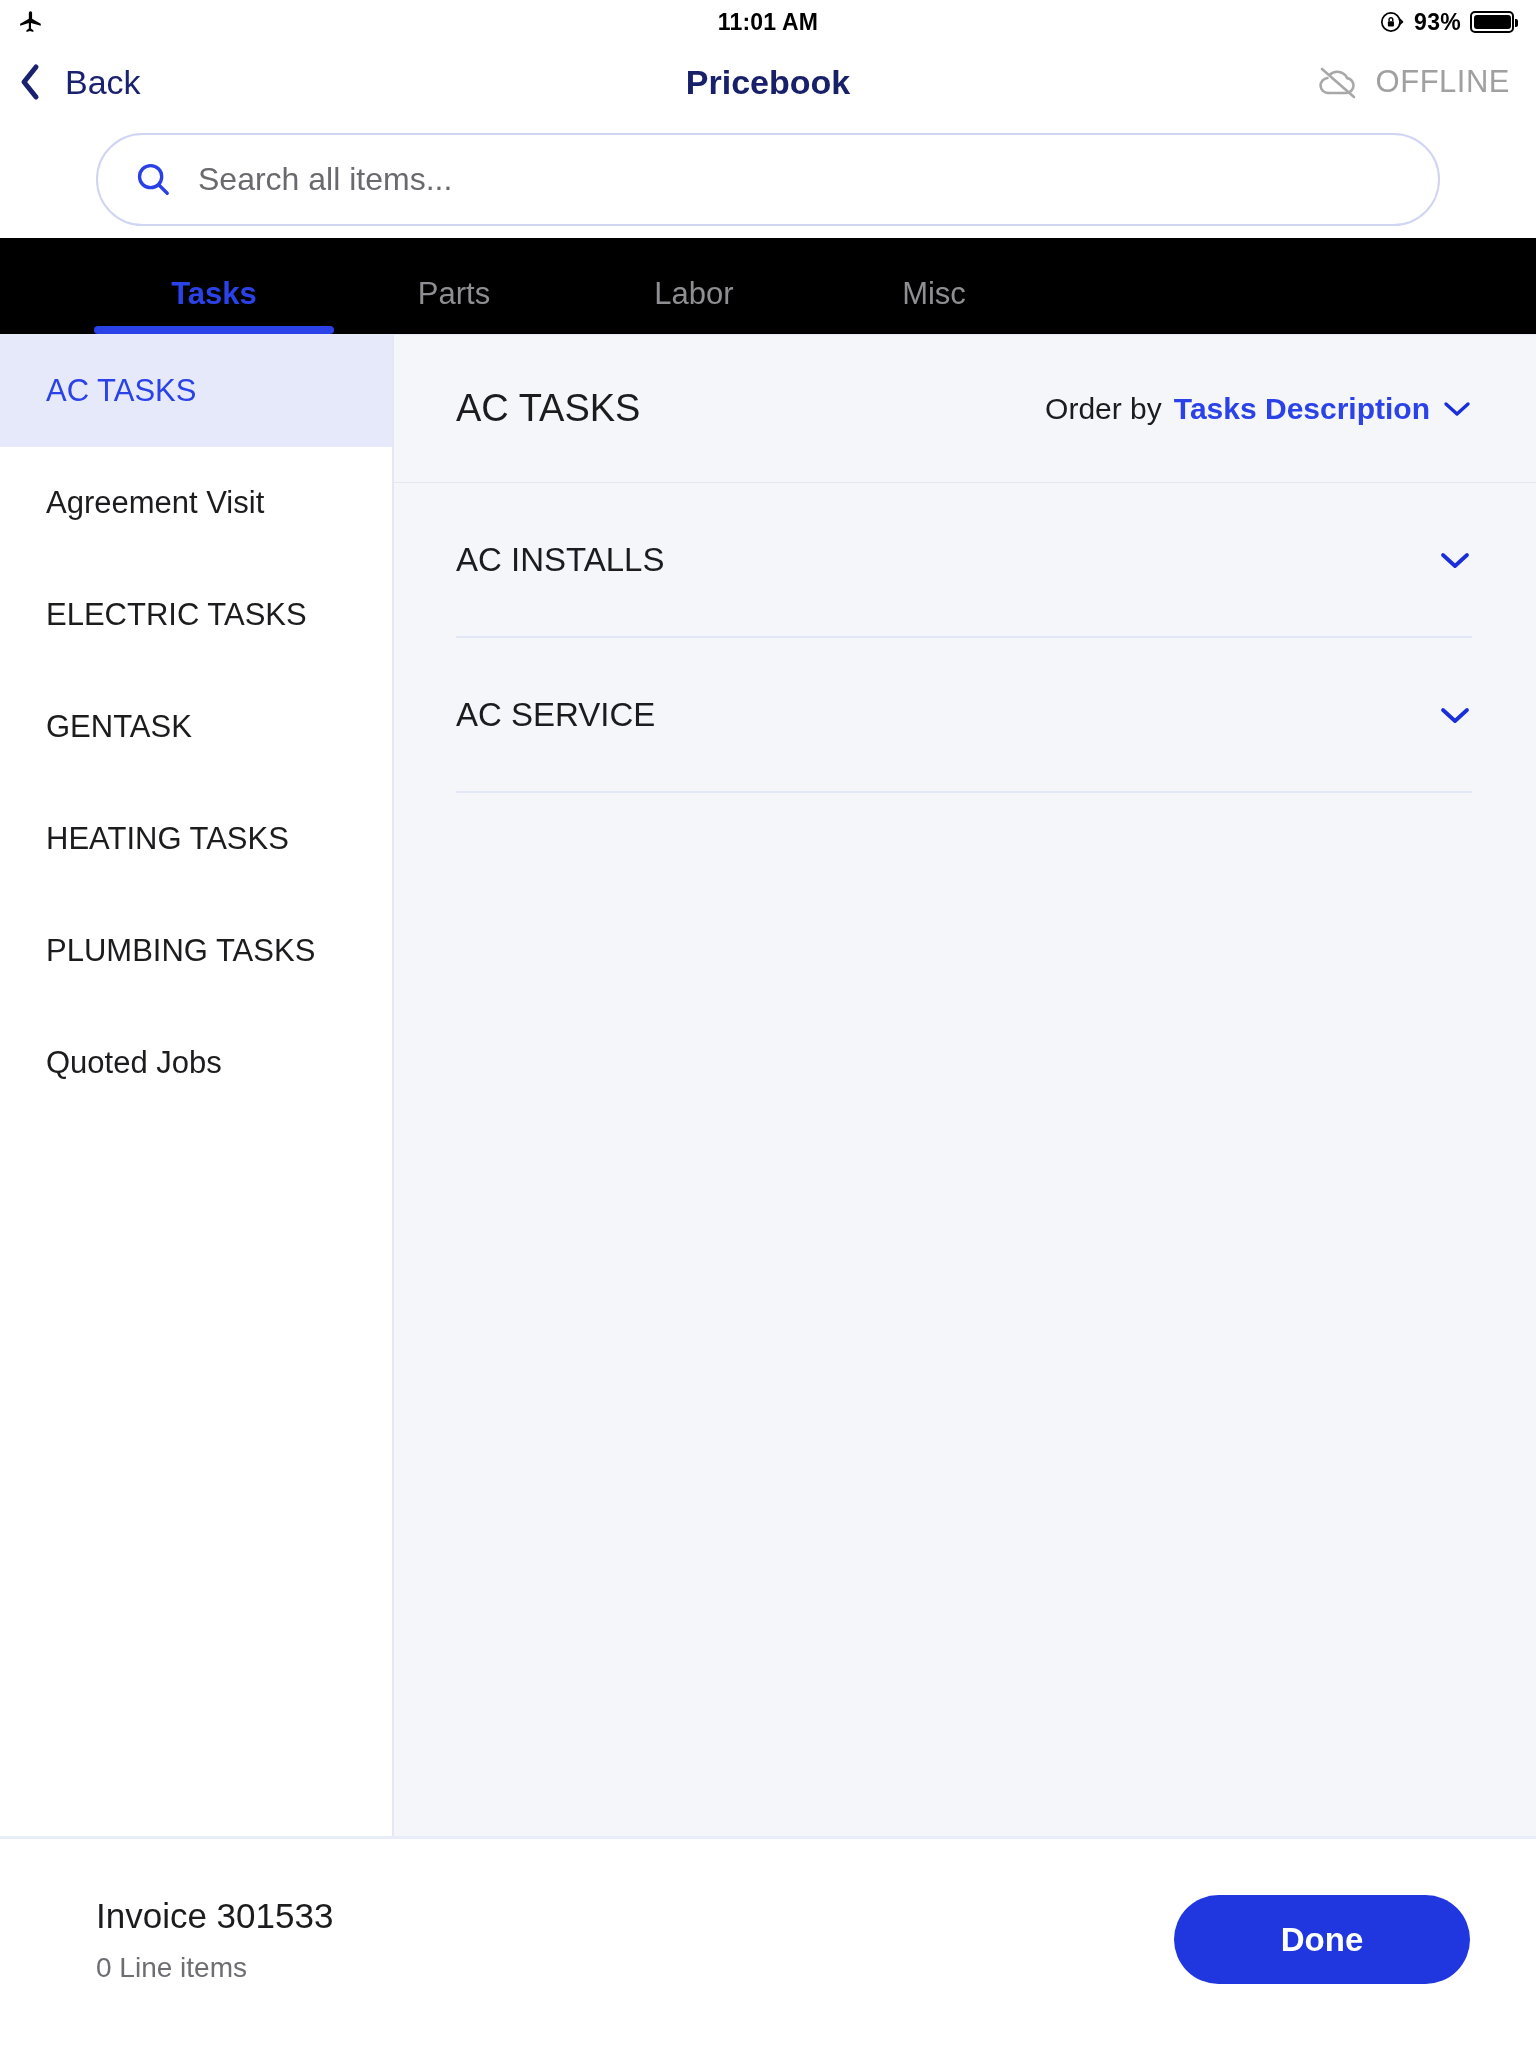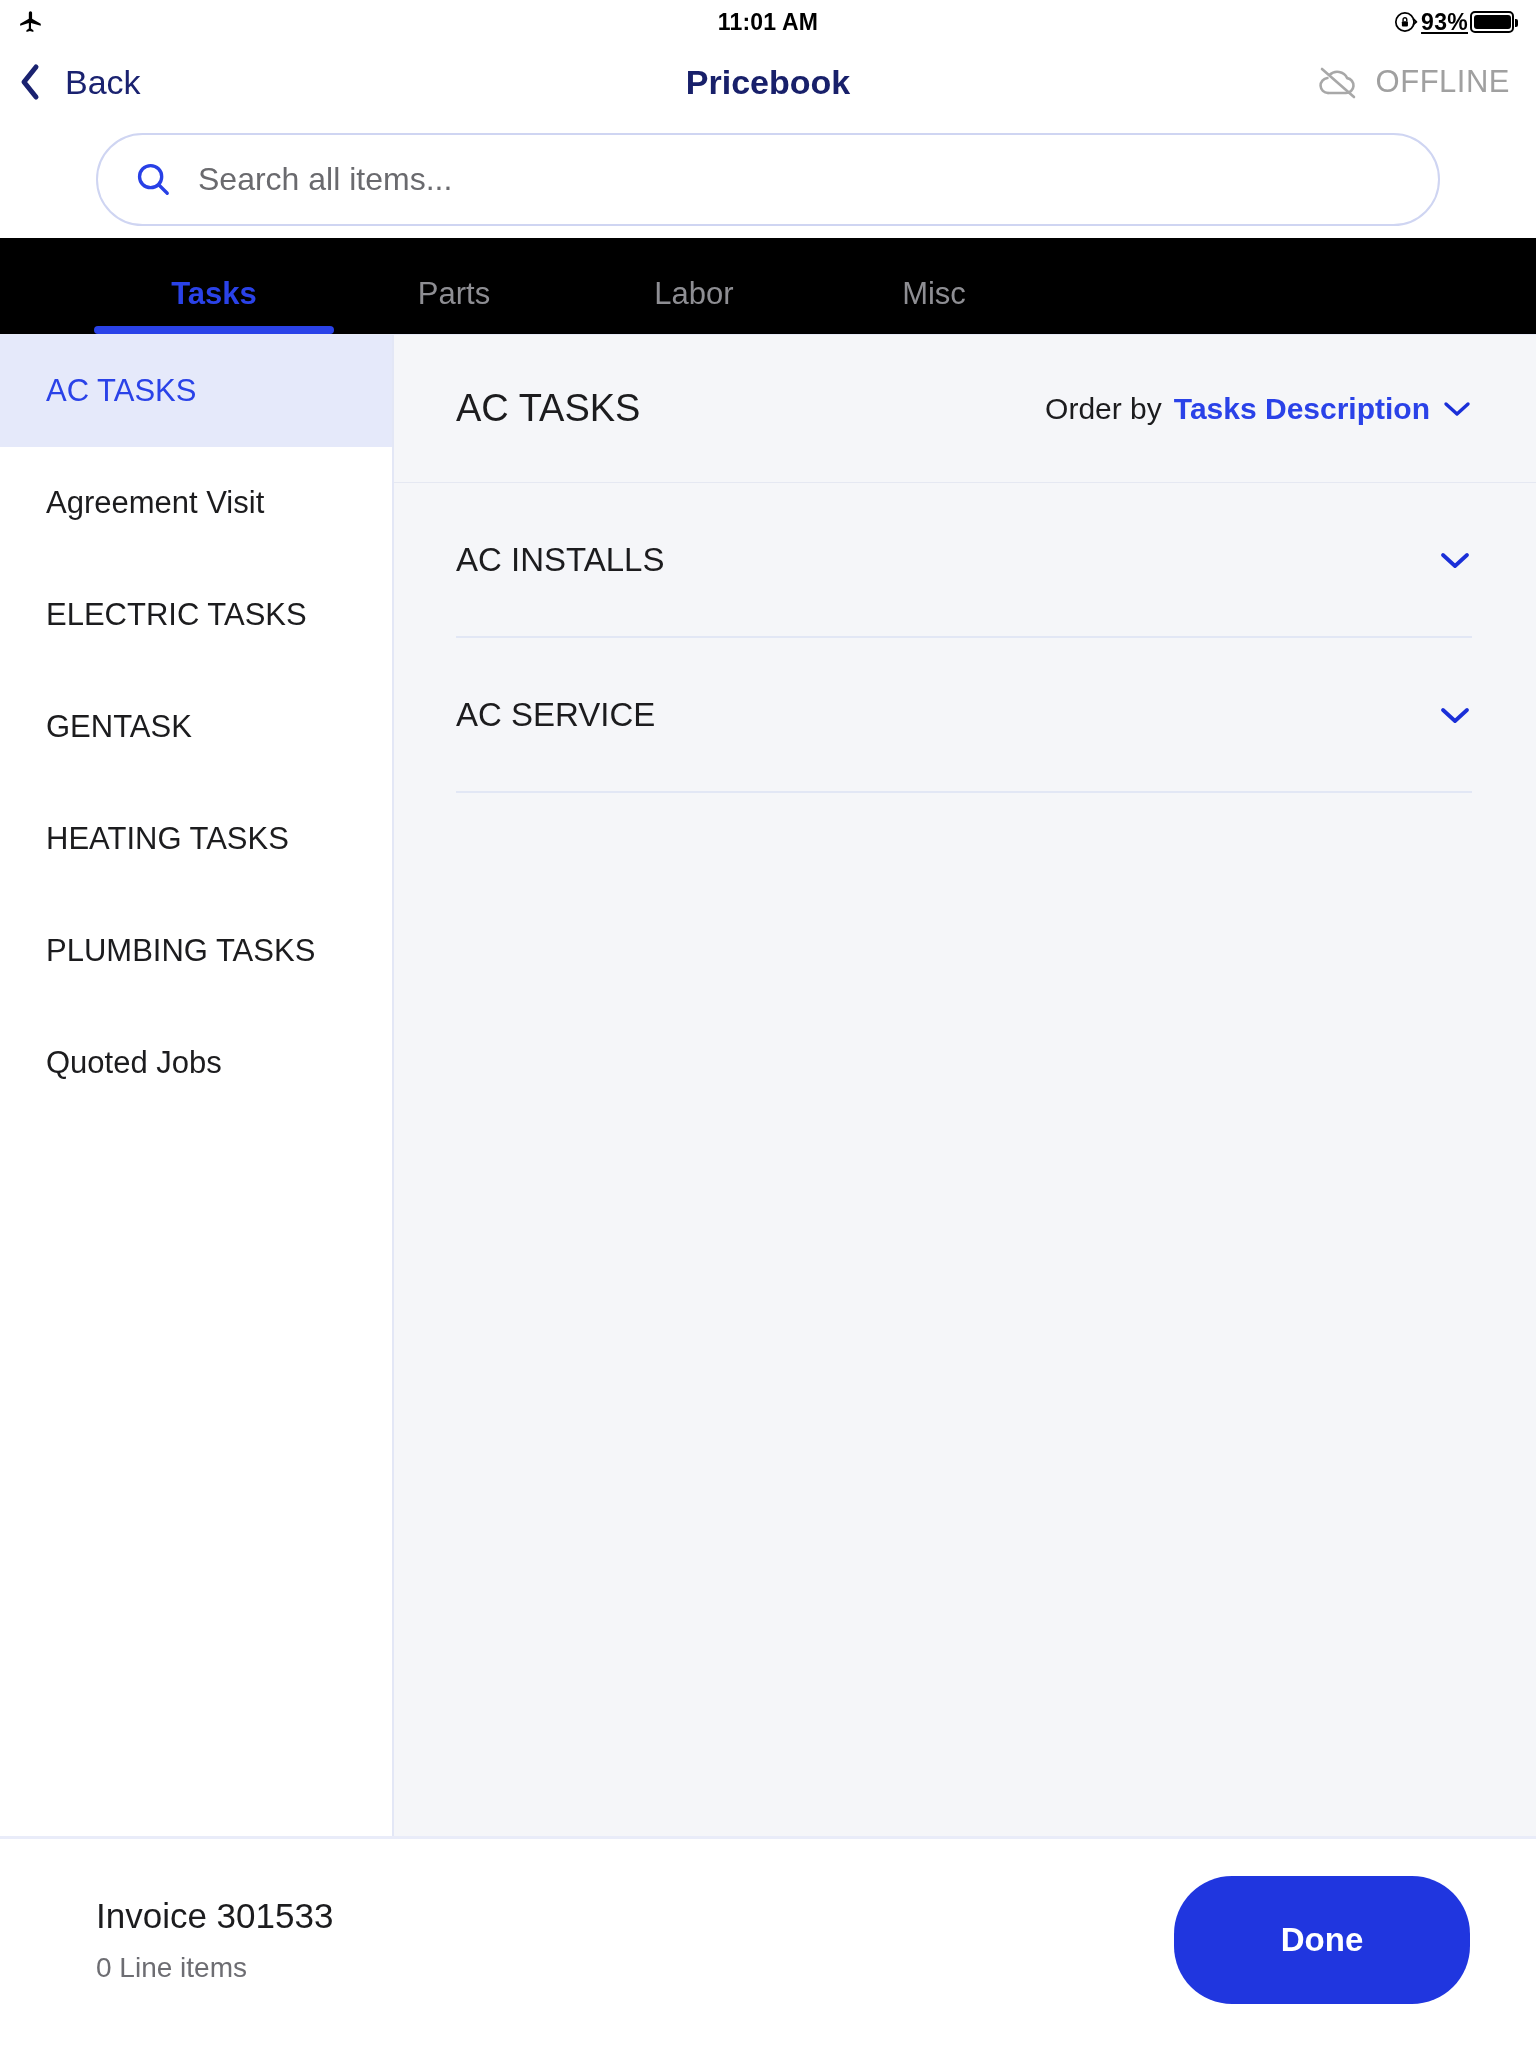--- a/index.html
+++ b/index.html
@@ -41,23 +41,22 @@
     text-align: center;
     font-size: 23px;
     font-weight: bold;
     letter-spacing: 0.2px;
     pointer-events: none;
   }
   .status-right {
     margin-left: auto;
     display: flex;
     align-items: center;
-    gap: 2px;
+    gap: 9px;
     z-index: 2;
-    text-decoration: underline;
   }
   .battery-pct { font-size: 23px; font-weight: bold; letter-spacing: 0.3px; }
   .battery-shell {
     width: 44px; height: 22px;
     border: 2px solid #000;
     border-radius: 5px;
     position: relative;
     display: inline-block;
   }
   .battery-shell::after {
@@ -250,21 +249,21 @@
     display: flex;
     align-items: center;
     padding: 0 66px 8px 96px;
   }
   .invoice-block { display: flex; flex-direction: column; gap: 16px; }
   .invoice-title { font-size: 35px; color: #1C1C1E; }
   .invoice-sub { font-size: 28px; color: #6D6D72; }
   .done-button {
     margin-left: auto;
     width: 296px;
-    height: 128px;
+    height: 89px;
     border: none;
     border-radius: 58px;
     background: #2036DF;
     color: #ffffff;
     font-family: "Liberation Sans", sans-serif;
     font-size: 33px;
     font-weight: bold;
     cursor: pointer;
   }
 

